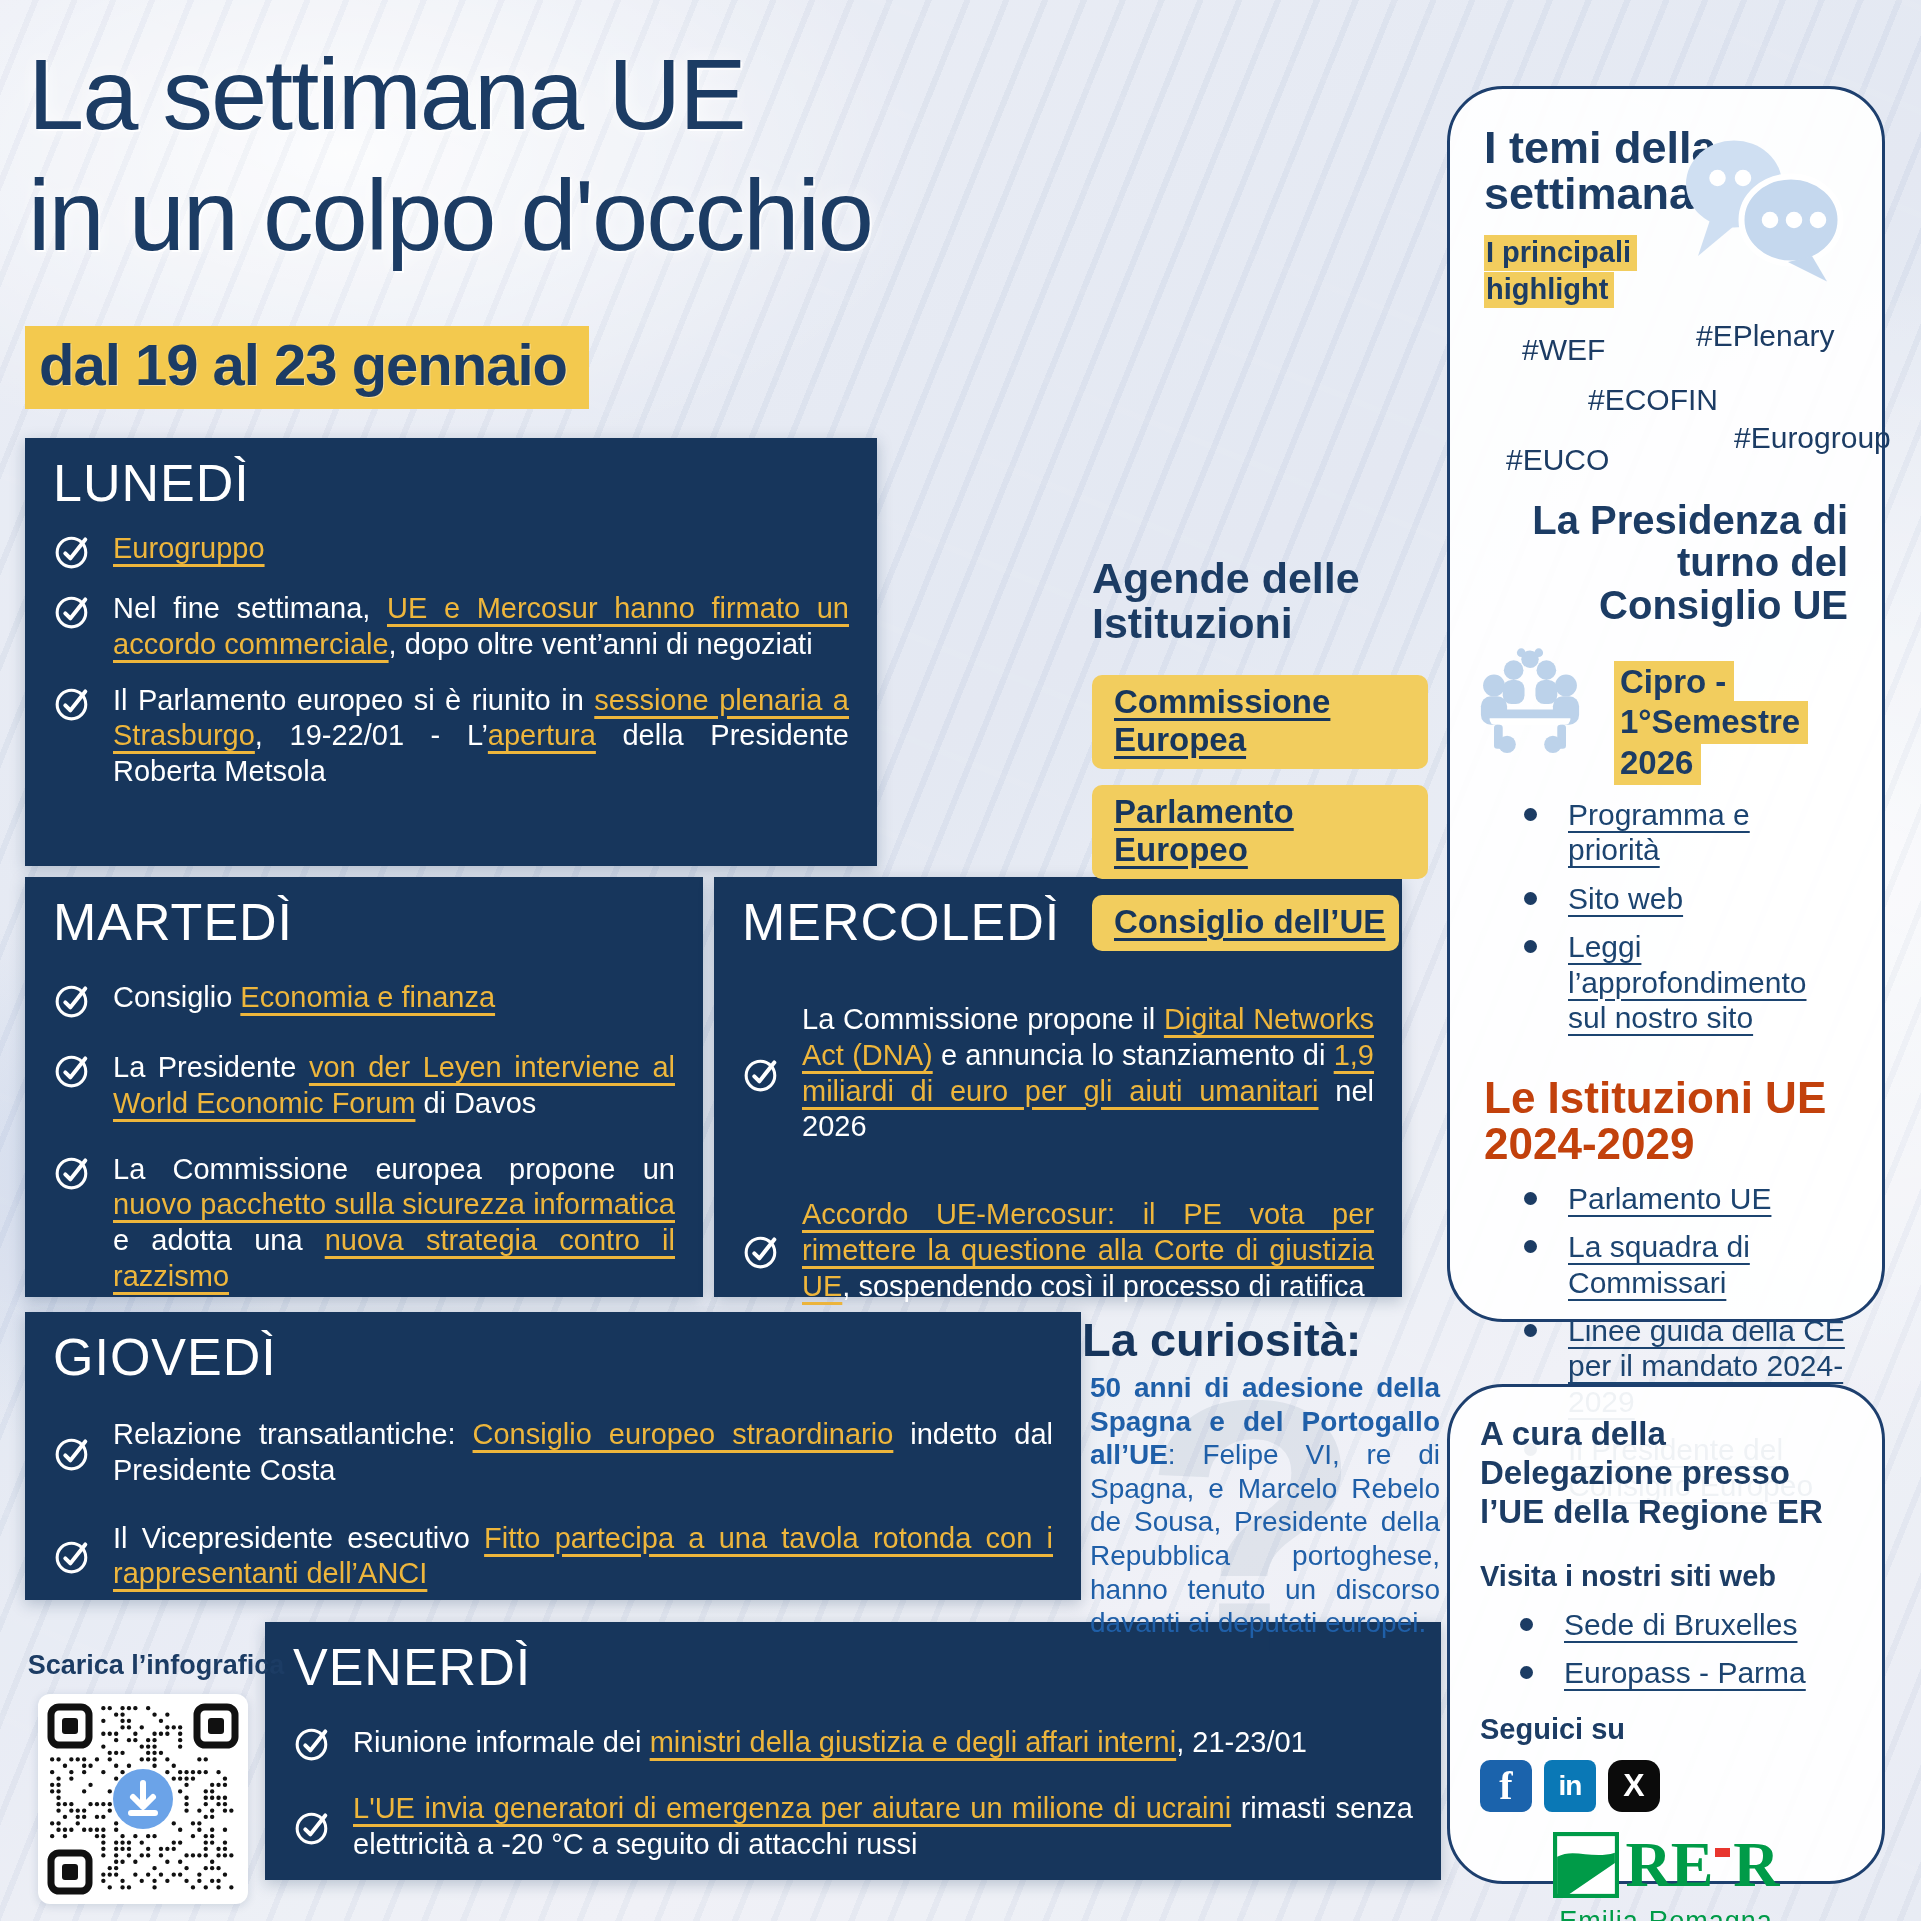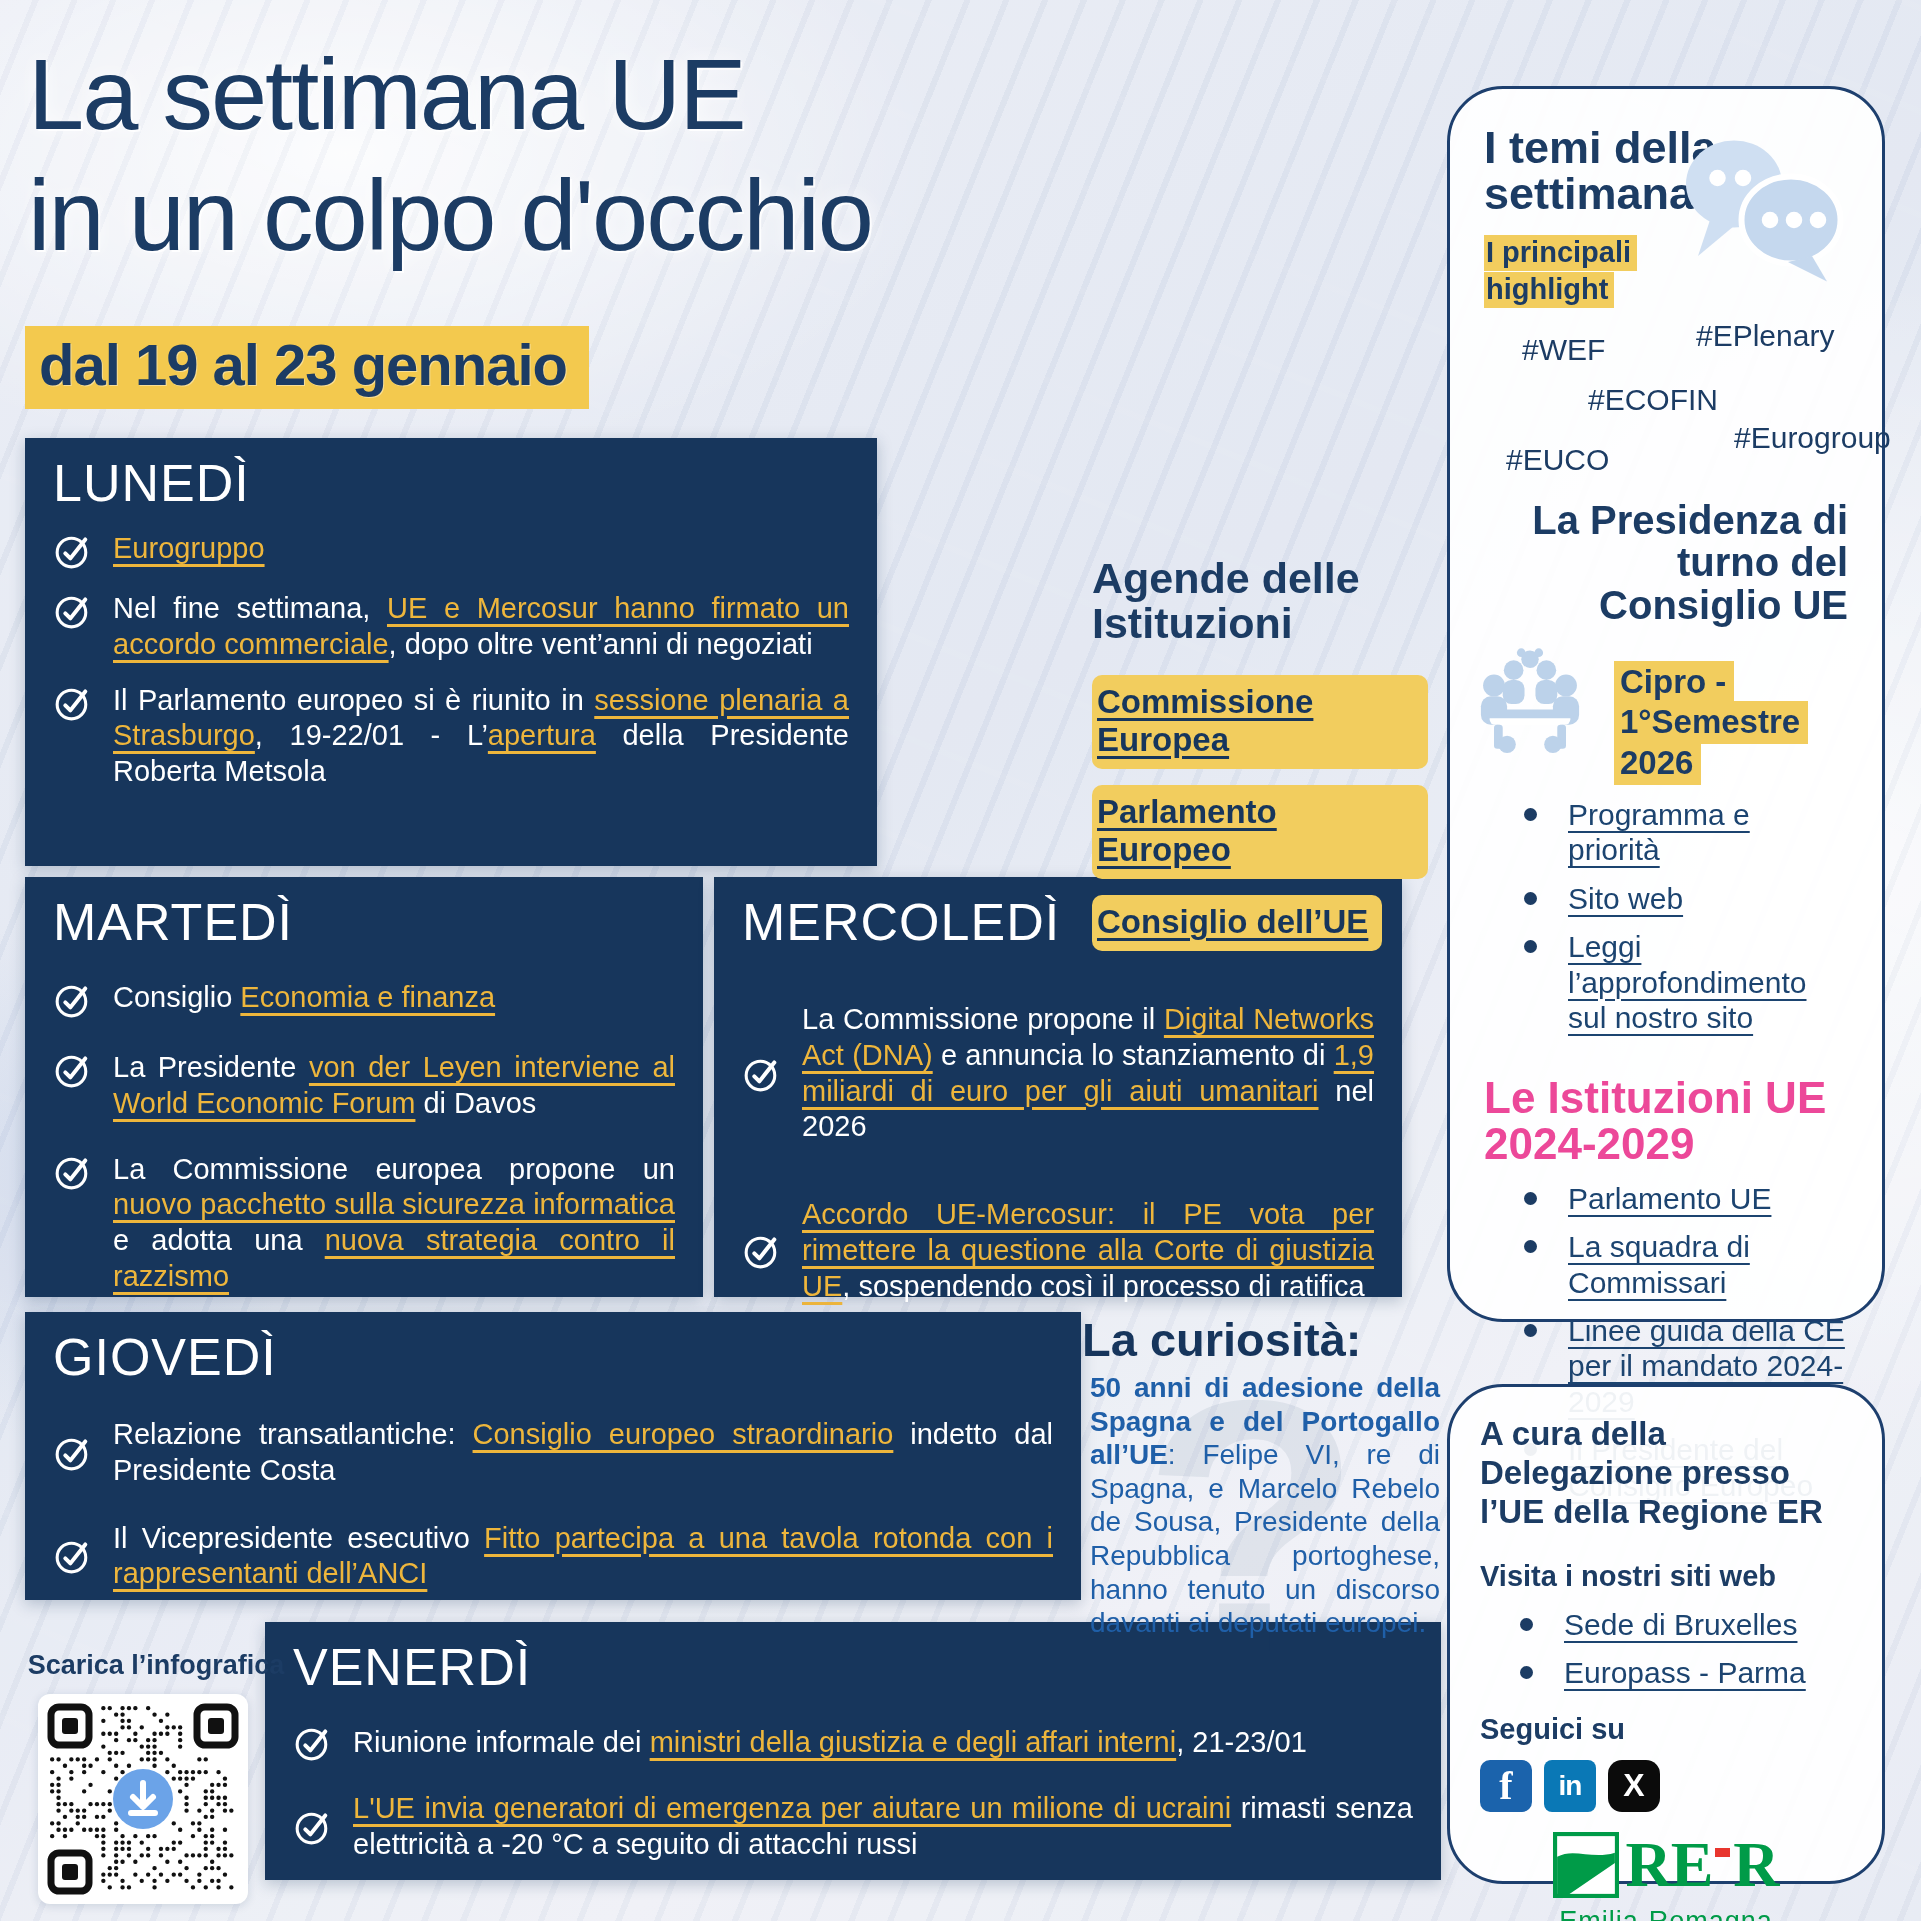--- a/index.html
+++ b/index.html
@@ -36,21 +36,21 @@
   .panel-lunedi .day-item{margin-top:20px;}
   .panel-martedi .day-item{margin-top:30px;}
   .panel-mercoledi .day-item{margin-top:52px;}
   .panel-giovedi .day-item{margin-top:32px;}
   .panel-venerdi .day-item{margin-top:28px;}
 
   
   .agende{position:absolute;left:1092px;top:556px;width:336px;}
   .agende-title{color:#1c3c64;font-size:43px;font-weight:700;line-height:1.04;}
   .chip{display:inline-block;background:#f2cd5e;color:#17365c;font-size:33px;font-weight:700;
-    padding:8px 14px 10px 5px;border-radius:10px;margin-top:16px;text-decoration:underline;
+    padding:8px 14px 10px 22px;border-radius:10px;margin-top:16px;text-decoration:underline;
     text-decoration-thickness:2.5px;text-underline-offset:5px;cursor:pointer;}
   .agende .chip:first-of-type{margin-top:30px;}
 
   
   .curiosita{position:absolute;left:1082px;top:1316px;width:358px;}
   .curiosita .qmark{position:absolute;left:60px;top:30px;font-size:360px;font-weight:700;color:rgba(27,58,99,.08);line-height:1;pointer-events:none;}
   .curiosita-title{color:#16355c;font-size:47px;font-weight:700;line-height:1;}
   .curiosita-body{position:relative;margin-top:8px;font-size:28px;line-height:1.2;color:#1f5fa8;text-align:justify;padding-left:8px;}
   .curiosita-body .lead{font-weight:700;}
 
@@ -81,21 +81,21 @@
   .presidenza-row{display:flex;margin-top:18px;align-items:flex-start;}
   .meeting-icon{flex:0 0 120px;height:120px;margin-left:-14px;}
   .badge-block{margin-left:24px;margin-top:18px;font-size:33px;font-weight:700;color:#1c3c64;line-height:1.22;}
   .badge-block .hl{background:#f2cd5e;padding:2px 8px 4px 6px;-webkit-box-decoration-break:clone;box-decoration-break:clone;}
 
   ul.side-list{list-style:none;margin:14px 0 0 0;padding:0 0 0 58px;}
   ul.side-list li{position:relative;color:#1c4470;font-size:30px;line-height:1.18;margin-bottom:13px;padding-left:26px;}
   ul.side-list li::before{content:"";position:absolute;left:-18px;top:11px;width:13px;height:13px;border-radius:50%;background:#1c3c64;}
   ul.side-list .s-lnk{text-decoration:underline;text-decoration-thickness:2px;text-underline-offset:6px;cursor:pointer;}
 
-  .istituzioni-title{color:#ec4899;font-size:44px;font-weight:700;line-height:1.04;margin-top:40px;}
+  .istituzioni-title{color:#c2410c;font-size:44px;font-weight:700;line-height:1.04;margin-top:40px;}
   .istituzioni-list{margin-top:18px;}
 
   .deleg-title{color:#1c3c64;font-size:33px;font-weight:700;line-height:1.18;}
   .deleg-sub{color:#1c3c64;font-size:29px;font-weight:700;margin-top:28px;}
   .deleg-list{margin-top:8px;}
   .deleg-follow{color:#1c3c64;font-size:29px;font-weight:700;margin-top:22px;}
   .social-row{display:flex;gap:12px;margin-top:14px;}
   .social{width:52px;height:52px;display:flex;align-items:center;justify-content:center;color:#fff;cursor:pointer;}
   .social-fb{background:#1b63ac;border-radius:10px;font-family:"Liberation Serif","DejaVu Serif",serif;font-size:40px;font-weight:700;}
   .social-li{background:#0a78b6;border-radius:8px;font-size:28px;font-weight:700;letter-spacing:-1px;}

